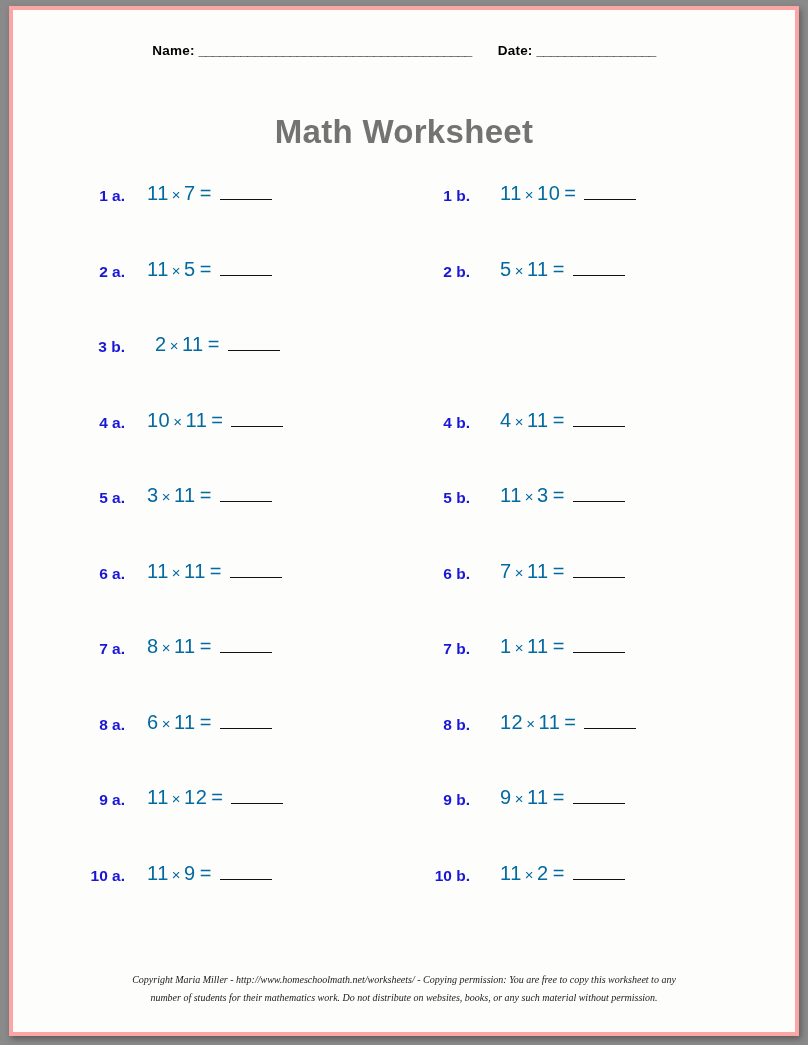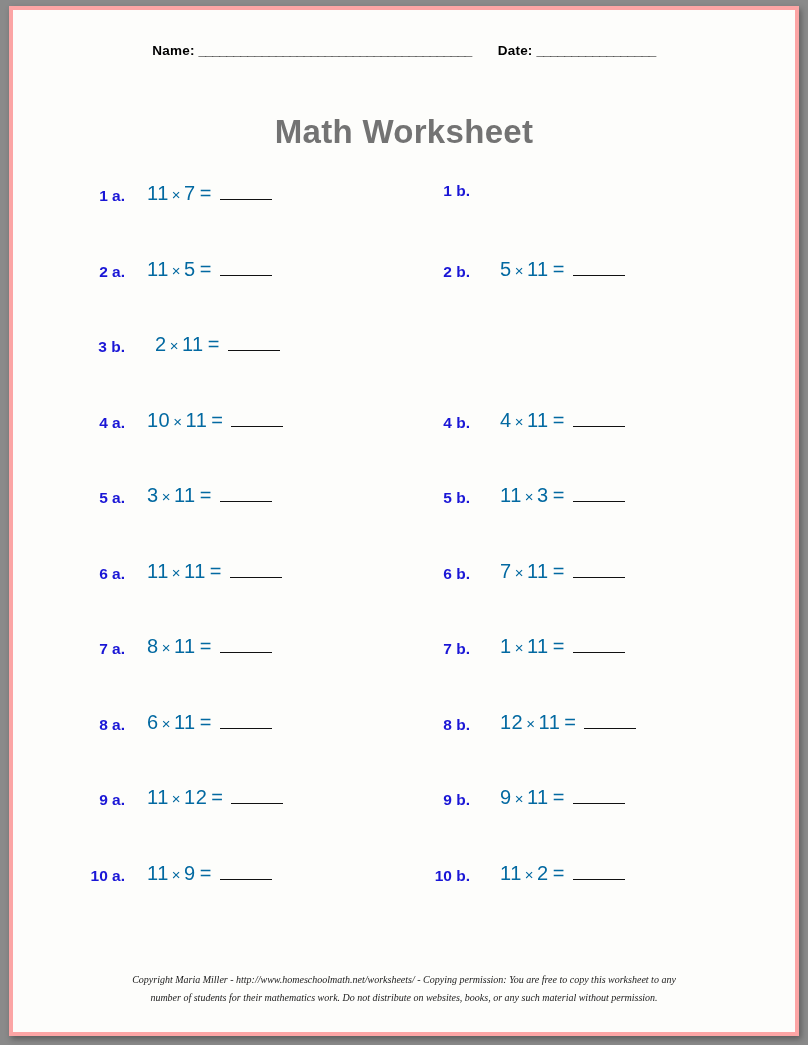--- a/index.html
+++ b/index.html
@@ -121,20 +121,21 @@
 
   <div class="problems">
 
     <div class="row">
       <div class="cell col-a">
         <span class="num">1 a.</span>
         <span class="expr"><span>11</span><span class="times">×</span><span>7</span><span class="eq">=</span><span class="blank"></span></span>
       </div>
       <div class="cell col-b">
         <span class="num">1 b.</span>
+        <span class="expr"><span>11</span><span class="times">×</span><span>10</span><span class="eq">=</span><span class="blank"></span></span>
       </div>
     </div>
 
     <div class="row">
       <div class="cell col-a">
         <span class="num">2 a.</span>
         <span class="expr"><span>11</span><span class="times">×</span><span>5</span><span class="eq">=</span><span class="blank"></span></span>
       </div>
       <div class="cell col-b">
         <span class="num">2 b.</span>

